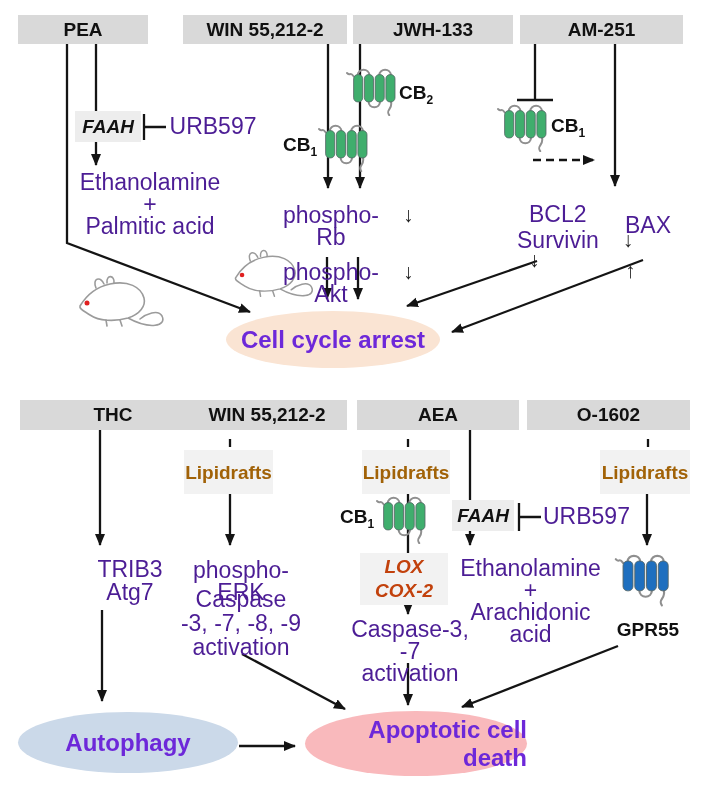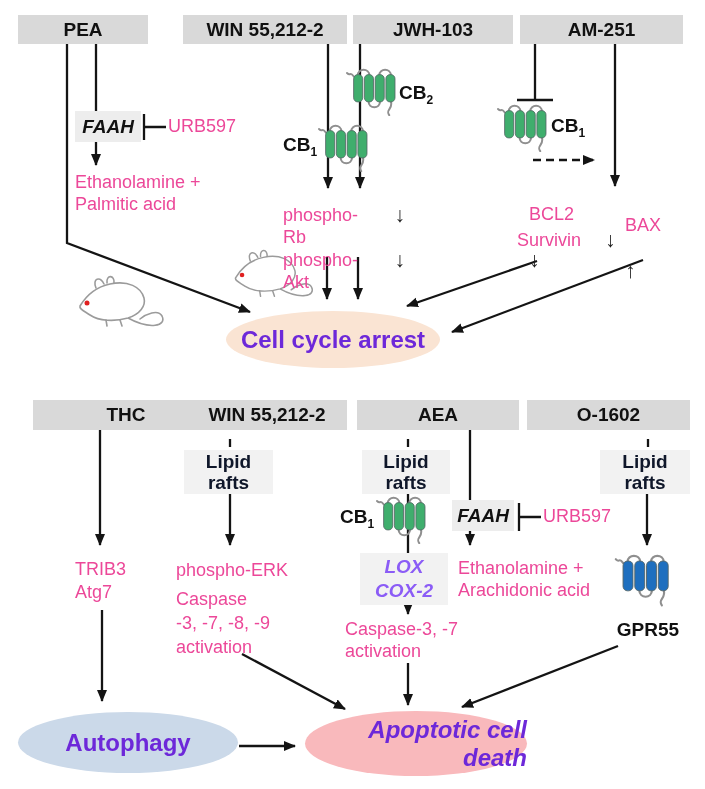--- a/index.html
+++ b/index.html
@@ -7,38 +7,38 @@
     position:relative;width:705px;height:789px;background:#ffffff;
     font-family:"Liberation Sans",sans-serif;color:#1e1e1e;overflow:hidden;
   }
   #wires{position:absolute;left:0;top:0;z-index:1;}
   .txt{position:absolute;z-index:2;}
   .hdr{
     background:var(--header-bg,#d9d9d9);
     display:flex;align-items:center;justify-content:center;
     font-weight:700;font-size:19px;color:#111;
   }
-  .plain{font-size:18px;line-height:22px;color:#ec4899;}
+  .plain{font-size:23px;line-height:22px;color:#4c1d95;text-align:center;}
   .lh23{line-height:23px;} .lh24{line-height:24px;}
   .boldlbl{font-weight:700;font-size:19px;color:#111;white-space:nowrap;}
   .boldlbl sub{font-size:12px;}
   .lipid{
     background:var(--lipid-bg,#f2f2f2);
-    display:flex;flex-direction:column;align-items:center;justify-content:center;
-    font-weight:700;font-size:19px;line-height:21px;color:#0f172a;
+    display:flex;flex-direction:row;align-items:center;justify-content:center;
+    font-weight:700;font-size:19px;line-height:21px;color:#a16207;
   }
   .faahbox{
     background:var(--faah-bg,#ededed);
     display:flex;align-items:center;justify-content:center;
     font-weight:700;font-style:italic;font-size:19px;color:#111;
   }
   .loxbox{
     background:var(--lipid-bg,#f2f2f2);
     display:flex;flex-direction:column;align-items:center;justify-content:center;
-    font-weight:700;font-style:italic;font-size:19px;line-height:24px;color:#8b5cf6;
+    font-weight:700;font-style:italic;font-size:19px;line-height:24px;color:#c2410c;
   }
   .ellipse{
     border-radius:50%;
     display:flex;align-items:center;justify-content:center;
     font-weight:700;font-size:24px;color:#6d28d9;text-align:right;
   }
   .row{display:flex;justify-content:space-between;align-items:flex-start;gap:24px;}
   .glyph{font-weight:700;font-size:21px;line-height:21px;}
   
   .ln{stroke:#141414;stroke-width:2.3;fill:none;}
@@ -117,62 +117,62 @@
 
     <use href="#receptor" class="green-receptor" x="344" y="68" width="54" height="48"></use>
     <use href="#receptor" class="green-receptor" x="316" y="124" width="54" height="48"></use>
     <use href="#receptor" class="green-receptor" x="495" y="104" width="54" height="48"></use>
     <use href="#receptor" class="green-receptor" x="374" y="496" width="54" height="48"></use>
     <use href="#receptor" class="blue-receptor" x="614" y="553" width="56" height="54"></use>
   </svg>
 
   <div class="txt hdr" style="left:18px;top:15px;width:130px;height:29px;">PEA</div>
   <div class="txt hdr" style="left:183px;top:15px;width:164px;height:29px;">WIN 55,212-2</div>
-  <div class="txt hdr" style="left:353px;top:15px;width:160px;height:29px;">JWH-103</div>
+  <div class="txt hdr" style="left:353px;top:15px;width:160px;height:29px;">JWH-133</div>
   <div class="txt hdr" style="left:520px;top:15px;width:163px;height:29px;">AM-251</div>
 
   <div class="txt faahbox" style="left:75px;top:111px;width:66px;height:31px;">FAAH</div>
   <div class="txt plain" style="left:168px;top:115px;width:90px;">URB597</div>
 
   <div class="txt plain" style="left:75px;top:171px;width:150px;">
     <div>Ethanolamine +</div>
     <div>Palmitic acid</div>
   </div>
 
   <div class="txt boldlbl" style="left:399px;top:82px;"><span>CB</span><sub>2</sub></div>
   <div class="txt boldlbl" style="left:283px;top:134px;"><span>CB</span><sub>1</sub></div>
   <div class="txt boldlbl" style="left:551px;top:115px;"><span>CB</span><sub>1</sub></div>
 
   <div class="txt" style="left:283px;top:204px;width:122px;">
     <div class="row">
       <span class="plain">phospho-Rb</span>
       <span class="glyph">↓</span>
     </div>
-    <div class="row" style="margin-top:1px;">
+    <div class="row" style="margin-top:13px;">
       <span class="plain">phospho-Akt</span>
       <span class="glyph">↓</span>
     </div>
   </div>
 
   <div class="txt row" style="left:529px;top:203px;width:63px;flex-direction:column;">
     <span class="plain">BCL2</span>
     <span class="glyph">↓</span>
   </div>
   <div class="txt row" style="left:625px;top:214px;width:57px;flex-direction:column;">
     <span class="plain">BAX</span>
     <span class="glyph">↑</span>
   </div>
   <div class="txt row" style="left:517px;top:229px;width:83px;">
     <span class="plain">Survivin</span>
     <span class="glyph">↓</span>
   </div>
 
   <div class="txt ellipse" style="left:226px;top:311px;width:214px;height:57px;background:var(--cell-cycle-bg,#fae4d3);">Cell cycle arrest</div>
 
-  <div class="txt hdr" style="left:33px;top:400px;width:186px;height:30px;">THC</div>
+  <div class="txt hdr" style="left:20px;top:400px;width:186px;height:30px;">THC</div>
   <div class="txt hdr" style="left:187px;top:400px;width:160px;height:30px;">WIN 55,212-2</div>
   <div class="txt hdr" style="left:357px;top:400px;width:162px;height:30px;">AEA</div>
   <div class="txt hdr" style="left:527px;top:400px;width:163px;height:30px;">O-1602</div>
 
   <div class="txt lipid" style="left:184px;top:450px;width:89px;height:44px;">
     <div>Lipid</div>
     <div>rafts</div>
   </div>
   <div class="txt lipid" style="left:362px;top:450px;width:88px;height:44px;">
     <div>Lipid</div>
@@ -211,15 +211,15 @@
   <div class="txt plain" style="left:543px;top:505px;width:80px;">URB597</div>
 
   <div class="txt plain" style="left:458px;top:557px;width:145px;">
     <div>Ethanolamine +</div>
     <div>Arachidonic acid</div>
   </div>
 
   <div class="txt boldlbl" style="left:613px;top:619px;width:70px;text-align:center;">GPR55</div>
 
   <div class="txt ellipse" style="left:18px;top:712px;width:220px;height:61px;background:var(--autophagy-bg,#cbd9e9);">Autophagy</div>
-  <div class="txt ellipse" style="left:305px;top:711px;width:222px;height:65px;background:var(--apoptosis-bg,#f9b9bc);font-style:italic;">Apoptotic cell death</div>
+  <div class="txt ellipse" style="left:305px;top:711px;width:222px;height:65px;background:var(--apoptosis-bg,#f9b9bc);">Apoptotic cell death</div>
 
 </div>
 
 </body></html>

